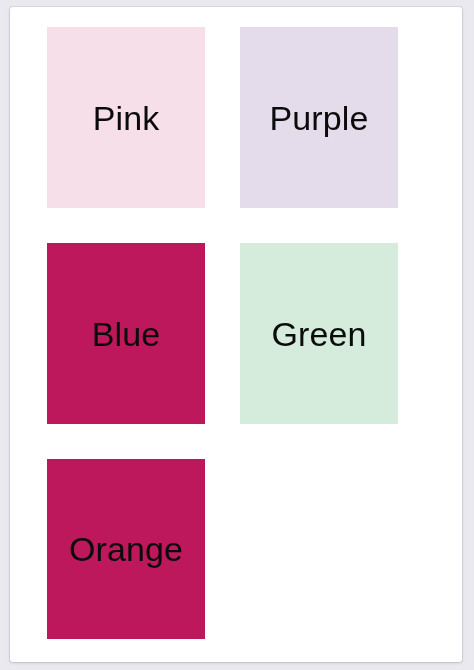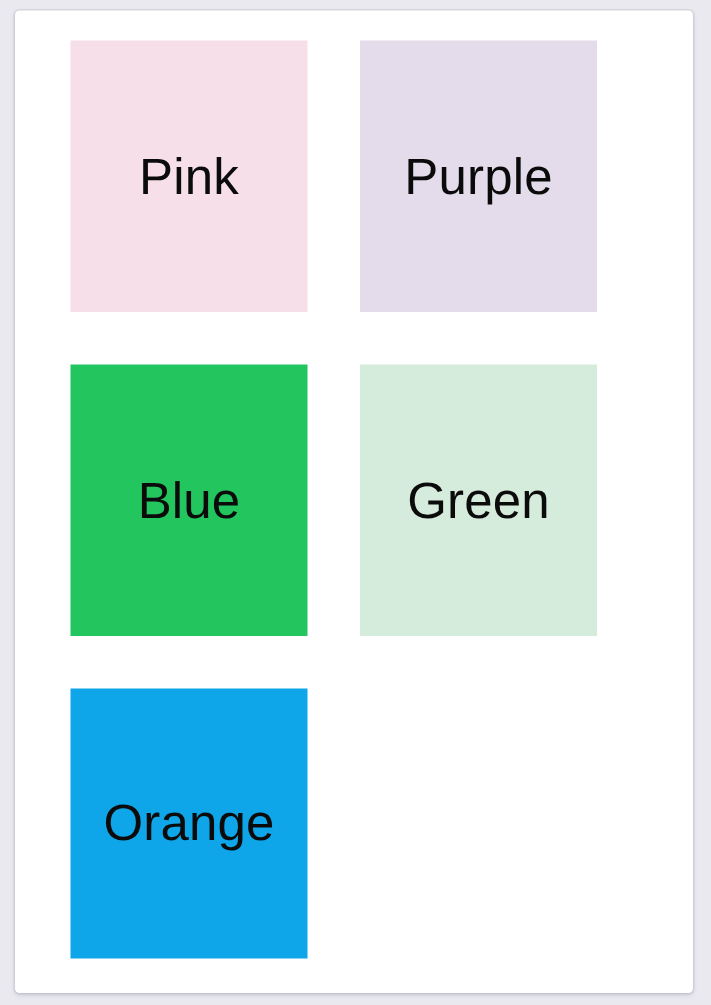--- a/index.html
+++ b/index.html
@@ -81,28 +81,28 @@
     <div class="swatch-grid">
 
       <div class="swatch" style="background-color: rgb(247, 223, 233);">
         <span class="swatch-label" style="color: rgb(11, 11, 11);">Pink</span>
       </div>
 
       <div class="swatch" style="background-color: rgb(228, 220, 235);">
         <span class="swatch-label" style="color: rgb(11, 11, 11);">Purple</span>
       </div>
 
-      <div class="swatch" style="background-color: #22c55e; justify-content: center;">
+      <div class="swatch" style="background-color: #be185d; justify-content: center;">
         <span class="swatch-label" style="color: rgb(11, 11, 11);">Blue</span>
       </div>
 
       <div class="swatch" style="background-color: rgb(213, 236, 220);">
         <span class="swatch-label" style="color: rgb(11, 11, 11); text-align: center;">Green</span>
       </div>
 
-      <div class="swatch" style="background-color: #0ea5e9;">
+      <div class="swatch" style="background-color: #be185d;">
         <span class="swatch-label" style="color: rgb(11, 11, 11);">Orange</span>
       </div>
 
 
     </div>
   </div>
 </div>
 
 </body></html>

